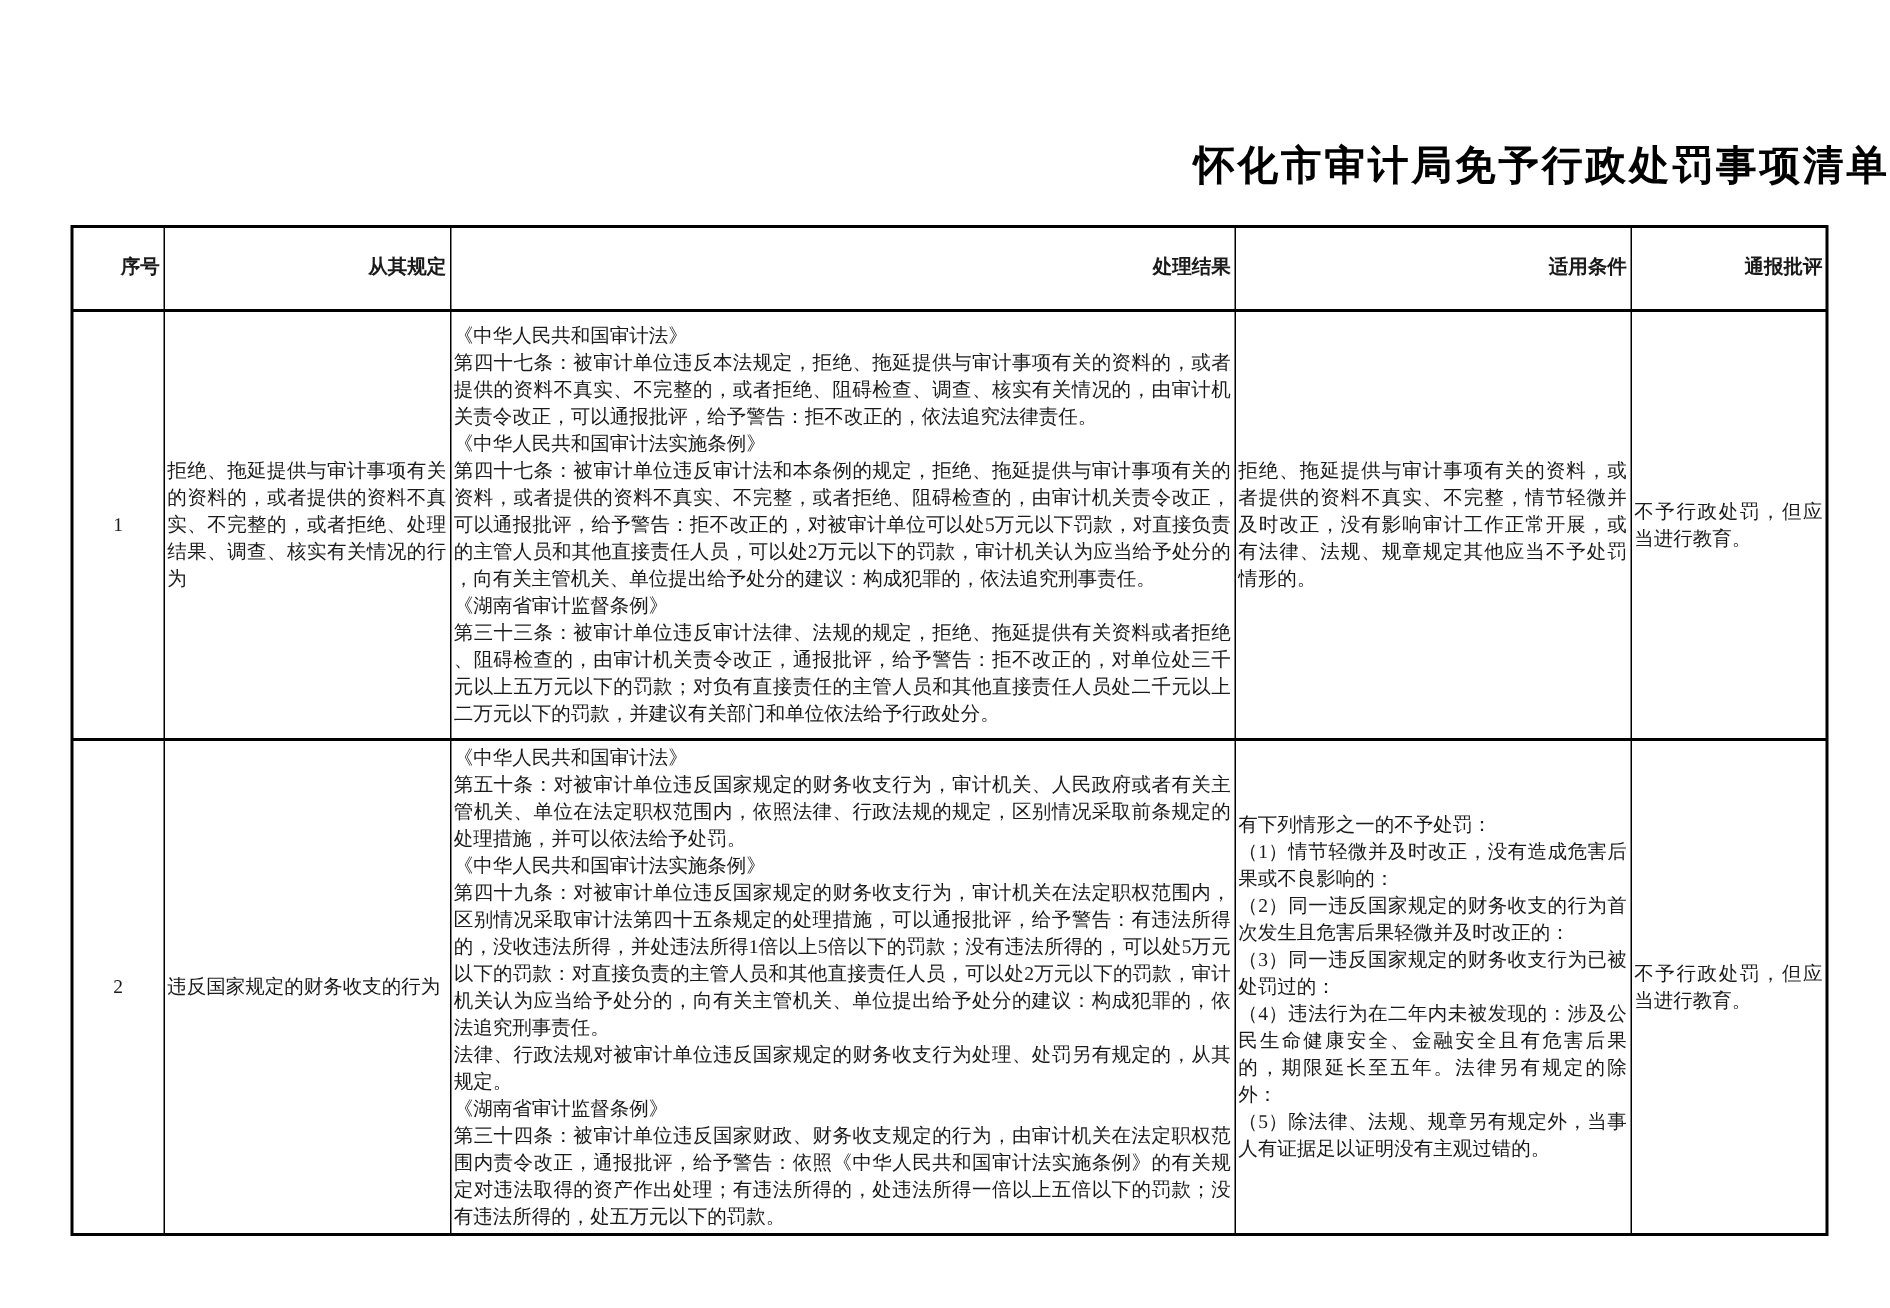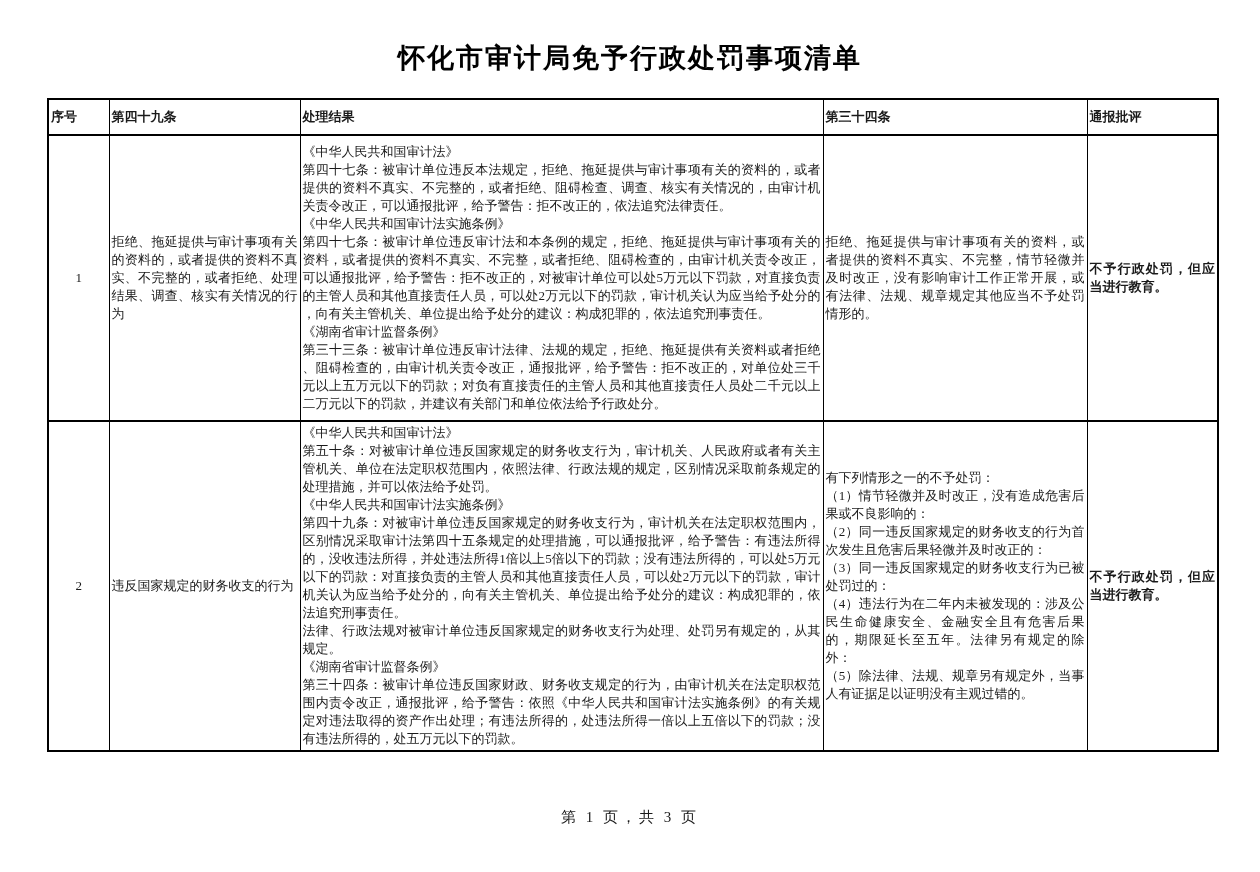--- a/index.html
+++ b/index.html
@@ -9,22 +9,22 @@
     font-family: "Liberation Serif", "DejaVu Serif", serif;
     color: #1a1a1a;
   }
   .page {
     width: 1260px;
     height: 872px;
     background: #ffffff;
     position: relative;
   }
   .doc-title {
-    padding-top: 40px;
-    text-align: center;
+    padding-top: 92px;
+    text-align: right;
     font-family: "Liberation Sans", "DejaVu Sans", sans-serif;
     font-size: 27px;
     font-weight: bold;
     letter-spacing: 2px;
     color: #000000;
   }
   table.penalty-table {
     border-collapse: collapse;
     table-layout: fixed;
     width: 1170px;
@@ -34,25 +34,25 @@
   table.penalty-table td {
     border: 1px solid #000000;
     vertical-align: middle;
     font-size: 13px;
     line-height: 18px;
     padding: 2px 2px;
   }
   table.penalty-table tr { border-top: 2px solid #000; border-bottom: 2px solid #000; }
   table.penalty-table { border: 2px solid #000000; }
   th.hdr {
-    height: 36px;
+    height: 56px;
     font-size: 14px;
     font-weight: bold;
-    text-align: left;
-    font-family: Liberation Serif, serif;
+    text-align: right;
+    font-family: Liberation Mono, monospace;
     font-weight: 600;
   }
   td.cell-index {
     text-align: center;
     font-size: 14px;
   }
   td.cell-behavior {
     text-align: justify;
     text-justify: inter-character;
   }
@@ -64,21 +64,20 @@
     margin-top: 11px;
   }
   td.cell-conditions {
     white-space: pre-wrap;
     text-align: justify;
     text-justify: inter-character;
   }
   td.cell-result {
     text-align: justify;
     text-justify: inter-character;
-    font-weight: bold;
   }
   tr.data-row-1 { height: 286px; }
   tr.data-row-2 { height: 306px; }
   .page-footer {
     margin-top: 56px;
     text-align: center;
     font-size: 15px;
     letter-spacing: 3px;
     color: #1a1a1a;
   }
@@ -94,23 +93,23 @@
     <colgroup>
       <col style="width:61px">
       <col style="width:191px">
       <col style="width:523px">
       <col style="width:264px">
       <col style="width:131px">
     </colgroup>
     <thead>
       <tr class="header-row">
         <th class="hdr">序号</th>
-        <th class="hdr">第四十九条</th>
+        <th class="hdr">从其规定</th>
         <th class="hdr">处理结果</th>
-        <th class="hdr">第三十四条</th>
+        <th class="hdr">适用条件</th>
         <th class="hdr">通报批评</th>
       </tr>
     </thead>
     <tbody>
       <tr class="data-row-1">
         <td class="cell-index">1</td>
         <td class="cell-behavior">拒绝、拖延提供与审计事项有关的资料的，或者提供的资料不真实、不完整的，或者拒绝、处理结果、调查、核实有关情况的行为</td>
         <td class="cell-basis">《中华人民共和国审计法》
 第四十七条：被审计单位违反本法规定，拒绝、拖延提供与审计事项有关的资料的，或者提供的资料不真实、不完整的，或者拒绝、阻碍检查、调查、核实有关情况的，由审计机关责令改正，可以通报批评，给予警告：拒不改正的，依法追究法律责任。
 《中华人民共和国审计法实施条例》

